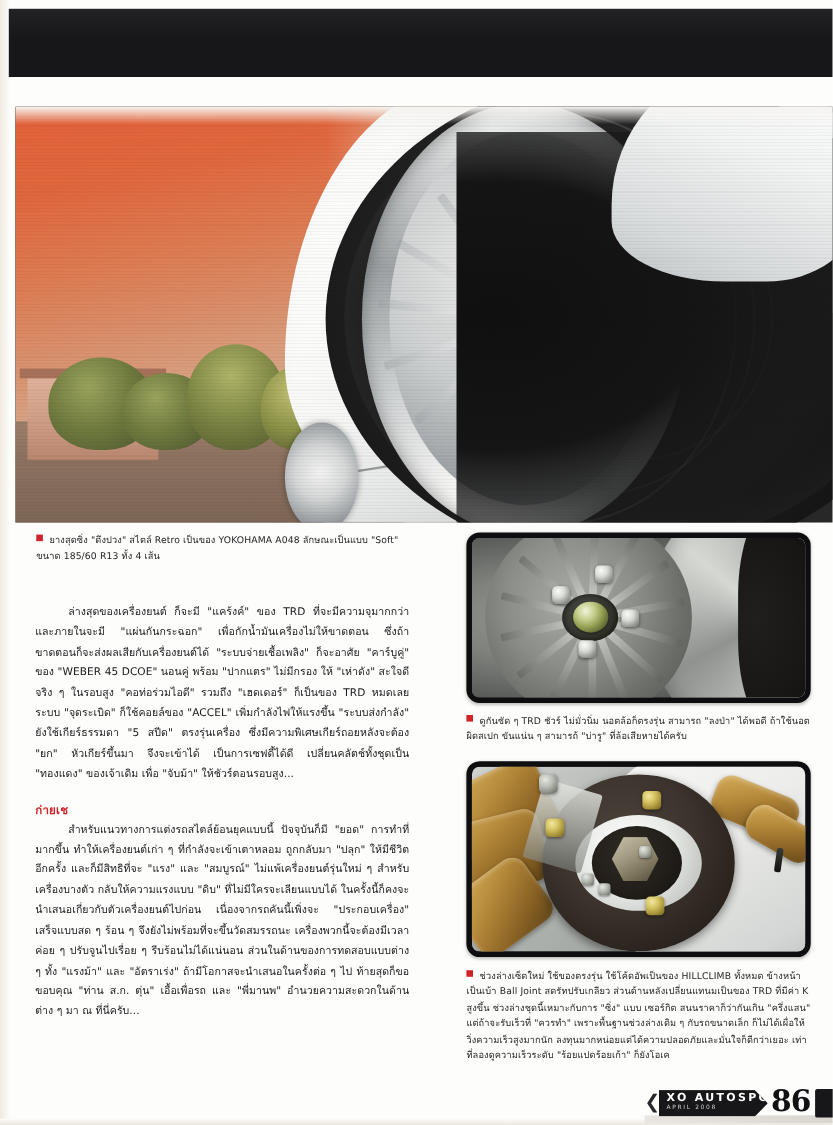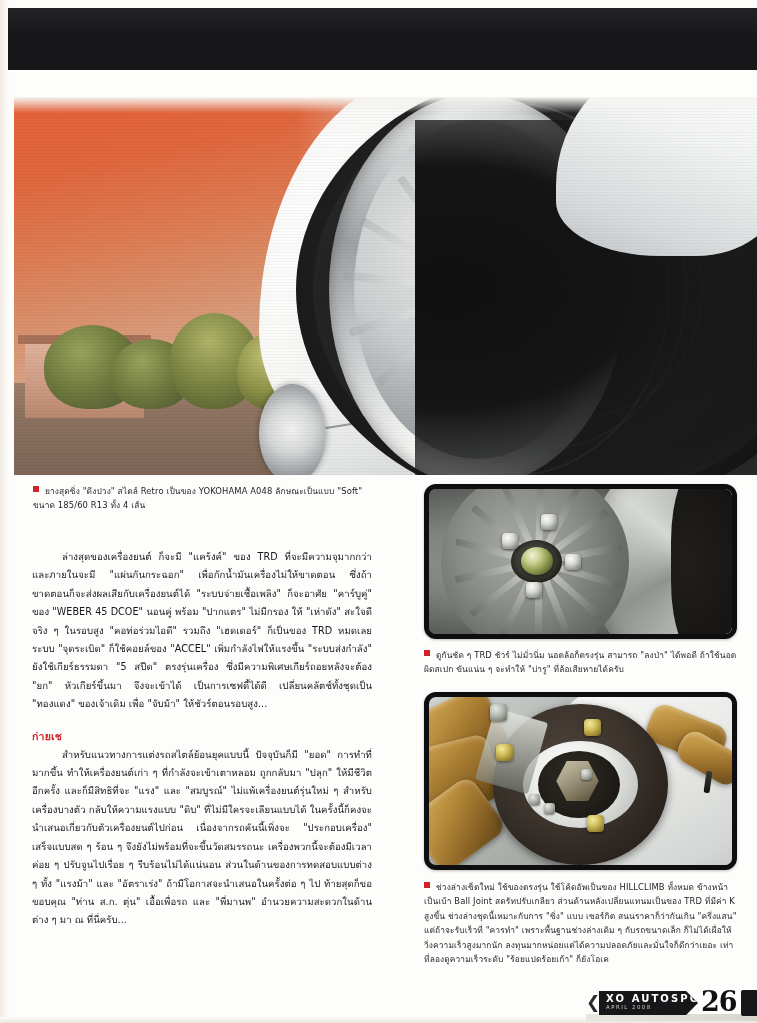--- a/index.html
+++ b/index.html
@@ -525,21 +525,21 @@
       <div class="hub-center"></div>
       <div class="hub-cap"></div>
       <div class="lugnut" id="ln1"></div>
       <div class="lugnut" id="ln2"></div>
       <div class="lugnut" id="ln3"></div>
       <div class="lugnut" id="ln4"></div>
     </div>
   </div>
 
   <div id="cap-hub" class="caption">
-    <span class="bullet"></span><span>ดูกันชัด ๆ TRD ชัวร์ ไม่มั่วนิ่ม นอตล้อก็ตรงรุ่น สามารถ "ลงป่า" ได้พอดี ถ้าใช้นอตผิดสเปก ขันแน่น ๆ จะทำให้ "บ่ารู" ที่ล้อเสียหายได้ครับ</span>
+    <span class="bullet"></span><span>ดูกันชัด ๆ TRD ชัวร์ ไม่มั่วนิ่ม นอตล้อก็ตรงรุ่น สามารถ "ลงป่า" ได้พอดี ถ้าใช้นอตผิดสเปก ขันแน่น ๆ สามารถ้ "บ่ารู" ที่ล้อเสียหายได้ครับ</span>
   </div>
 
   <div id="photo-mount" class="photo-card">
     <div class="inner">
       <div class="mt-bg"></div>
       <div class="mt-white-shell"></div>
       <div class="mt-header" id="mh1"></div>
       <div class="mt-header" id="mh2"></div>
       <div class="mt-header" id="mh3"></div>
       <div class="mt-header" id="mh4"></div>
@@ -564,17 +564,17 @@
     <span class="bullet"></span><span>ช่วงล่างเซ็ตใหม่ ใช้ของตรงรุ่น ใช้โค้ดอัพเป็นของ HILLCLIMB ทั้งหมด ข้างหน้าเป็นเบ้า Ball Joint สดรัทปรับเกลียว ส่วนด้านหลังเปลี่ยนแทนมเป็นของ TRD ที่มีค่า K สูงขึ้น ช่วงล่างชุดนี้เหมาะกับการ "ซิ่ง" แบบ เซอร์กิต สนนราคาก็ว่ากันเกิน "ครึ่งแสน" แต่ถ้าจะรับเร็วที่ "ควรทำ" เพราะพื้นฐานช่วงล่างเดิม ๆ กับรถขนาดเล็ก ก็ไม่ได้เผื่อให้วิ่งความเร็วสูงมากนัก ลงทุนมากหน่อยแต่ได้ความปลอดภัยและมั่นใจก็ดีกว่าเยอะ เท่าที่ลองดูความเร็วระดับ "ร้อยแปดร้อยเก้า" ก็ยังโอเค</span>
   </div>
 
   <div class="f-greyband"></div>
   <div class="footer">
     <div class="f-chev">❮❮</div>
     <div class="f-plate">
       <div class="f-title">XO AUTOSPORT</div>
       <div class="f-sub">APRIL  2008</div>
     </div>
-    <div class="f-pageno">26</div>
+    <div class="f-pageno">86</div>
     <div class="f-block"></div>
   </div>
 
 </div>
 
 </body></html>

